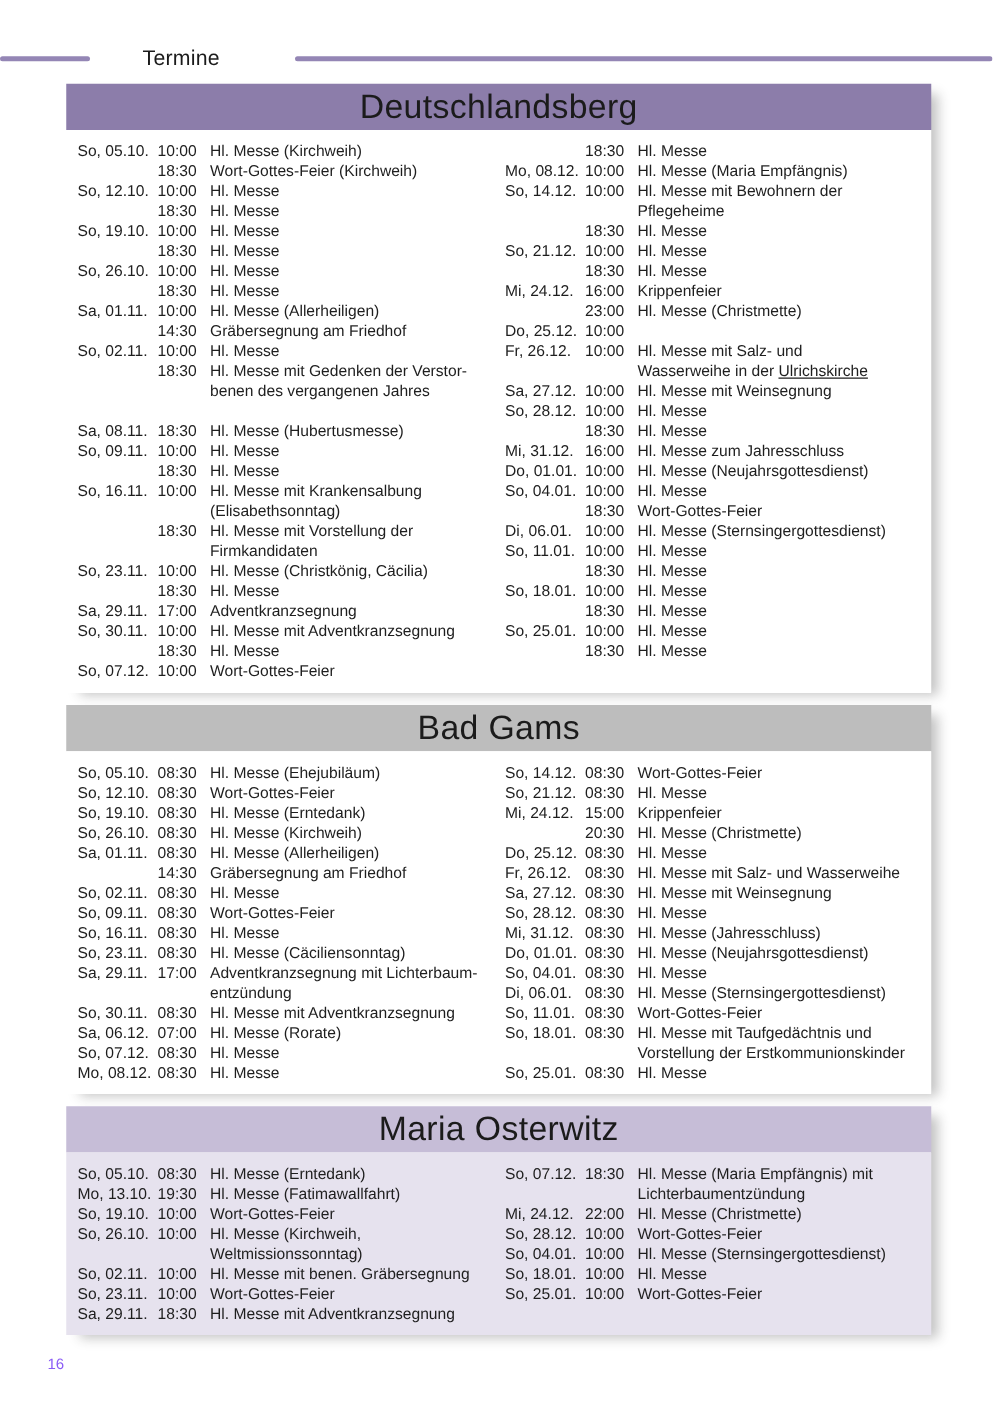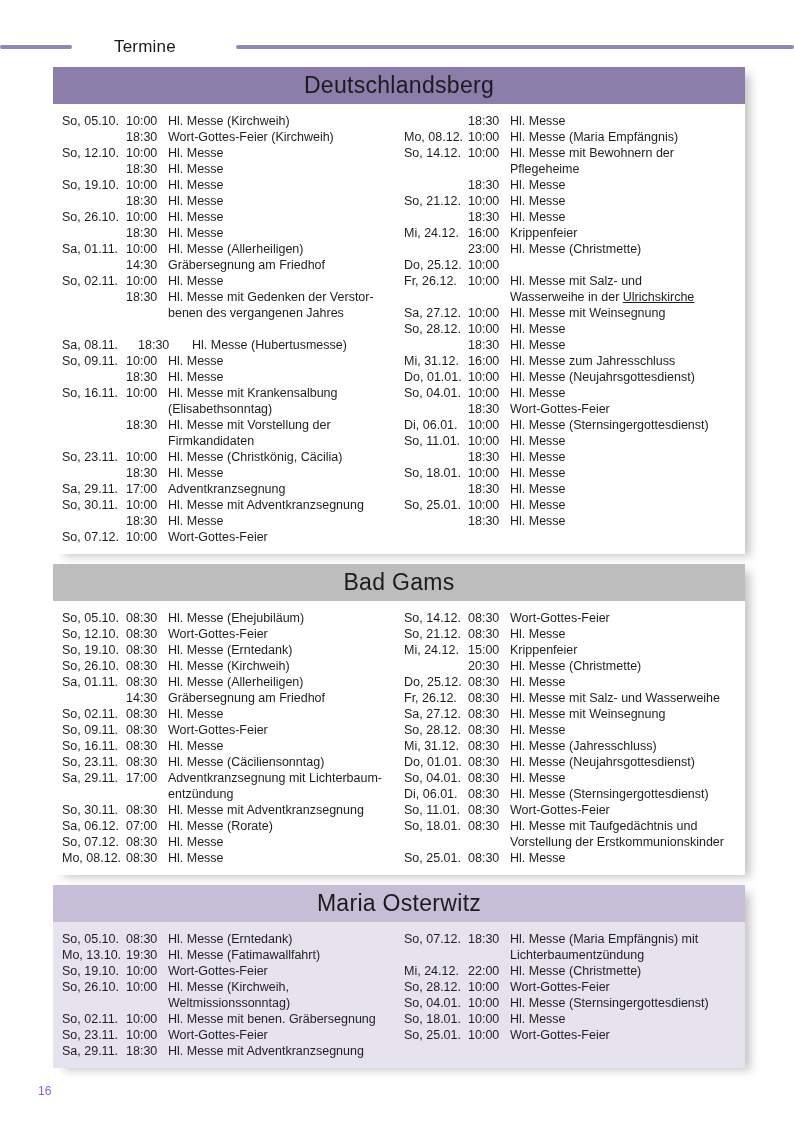--- a/index.html
+++ b/index.html
@@ -27,31 +27,31 @@
     letter-spacing: 0.2px;
   }
 
   
   .sections { position: absolute; top: 67px; left: 53px; width: 692px; }
   .section { margin-bottom: 10px; box-shadow: 8px 5px 9px -3px rgba(40,40,40,0.28); }
   .sec-header {
     height: 37px; display: flex; align-items: center; justify-content: center;
   }
   .sec-title {
-    margin: 0; font-size: 23px; font-weight: 400; color: #1b1b1b;
+    margin: 0; font-size: 27px; font-weight: 400; color: #1b1b1b;
     letter-spacing: 0.3px; line-height: 1;
   }
   .sec-body { display: flex; padding: 9px 12px 9px 0; }
   .col { width: 50%; box-sizing: border-box; }
   .col-0 { padding-left: 9px;  padding-right: 6px; }
   .col-1 { padding-left: 11px; padding-right: 4px; }
 
   
   .row { display: flex; font-size: 12.5px; line-height: 16px; color: #1e1e1e; }
-  .row.gap-before { margin-top: 16px; gap: 12px; }
+  .row.gap-before { margin-top: 16px; }
   .cell-d { width: 64px; flex: 0 0 auto; }
   .cell-t { width: 42px; flex: 0 0 auto; }
   .cell-x { flex: 1 1 auto; white-space: pre-line; }
   .u { text-decoration: underline; }
 
   
   .page-number {
     position: absolute; left: 38px; top: 1084px;
     font-size: 12px; color: #8b5cf6;
   }

